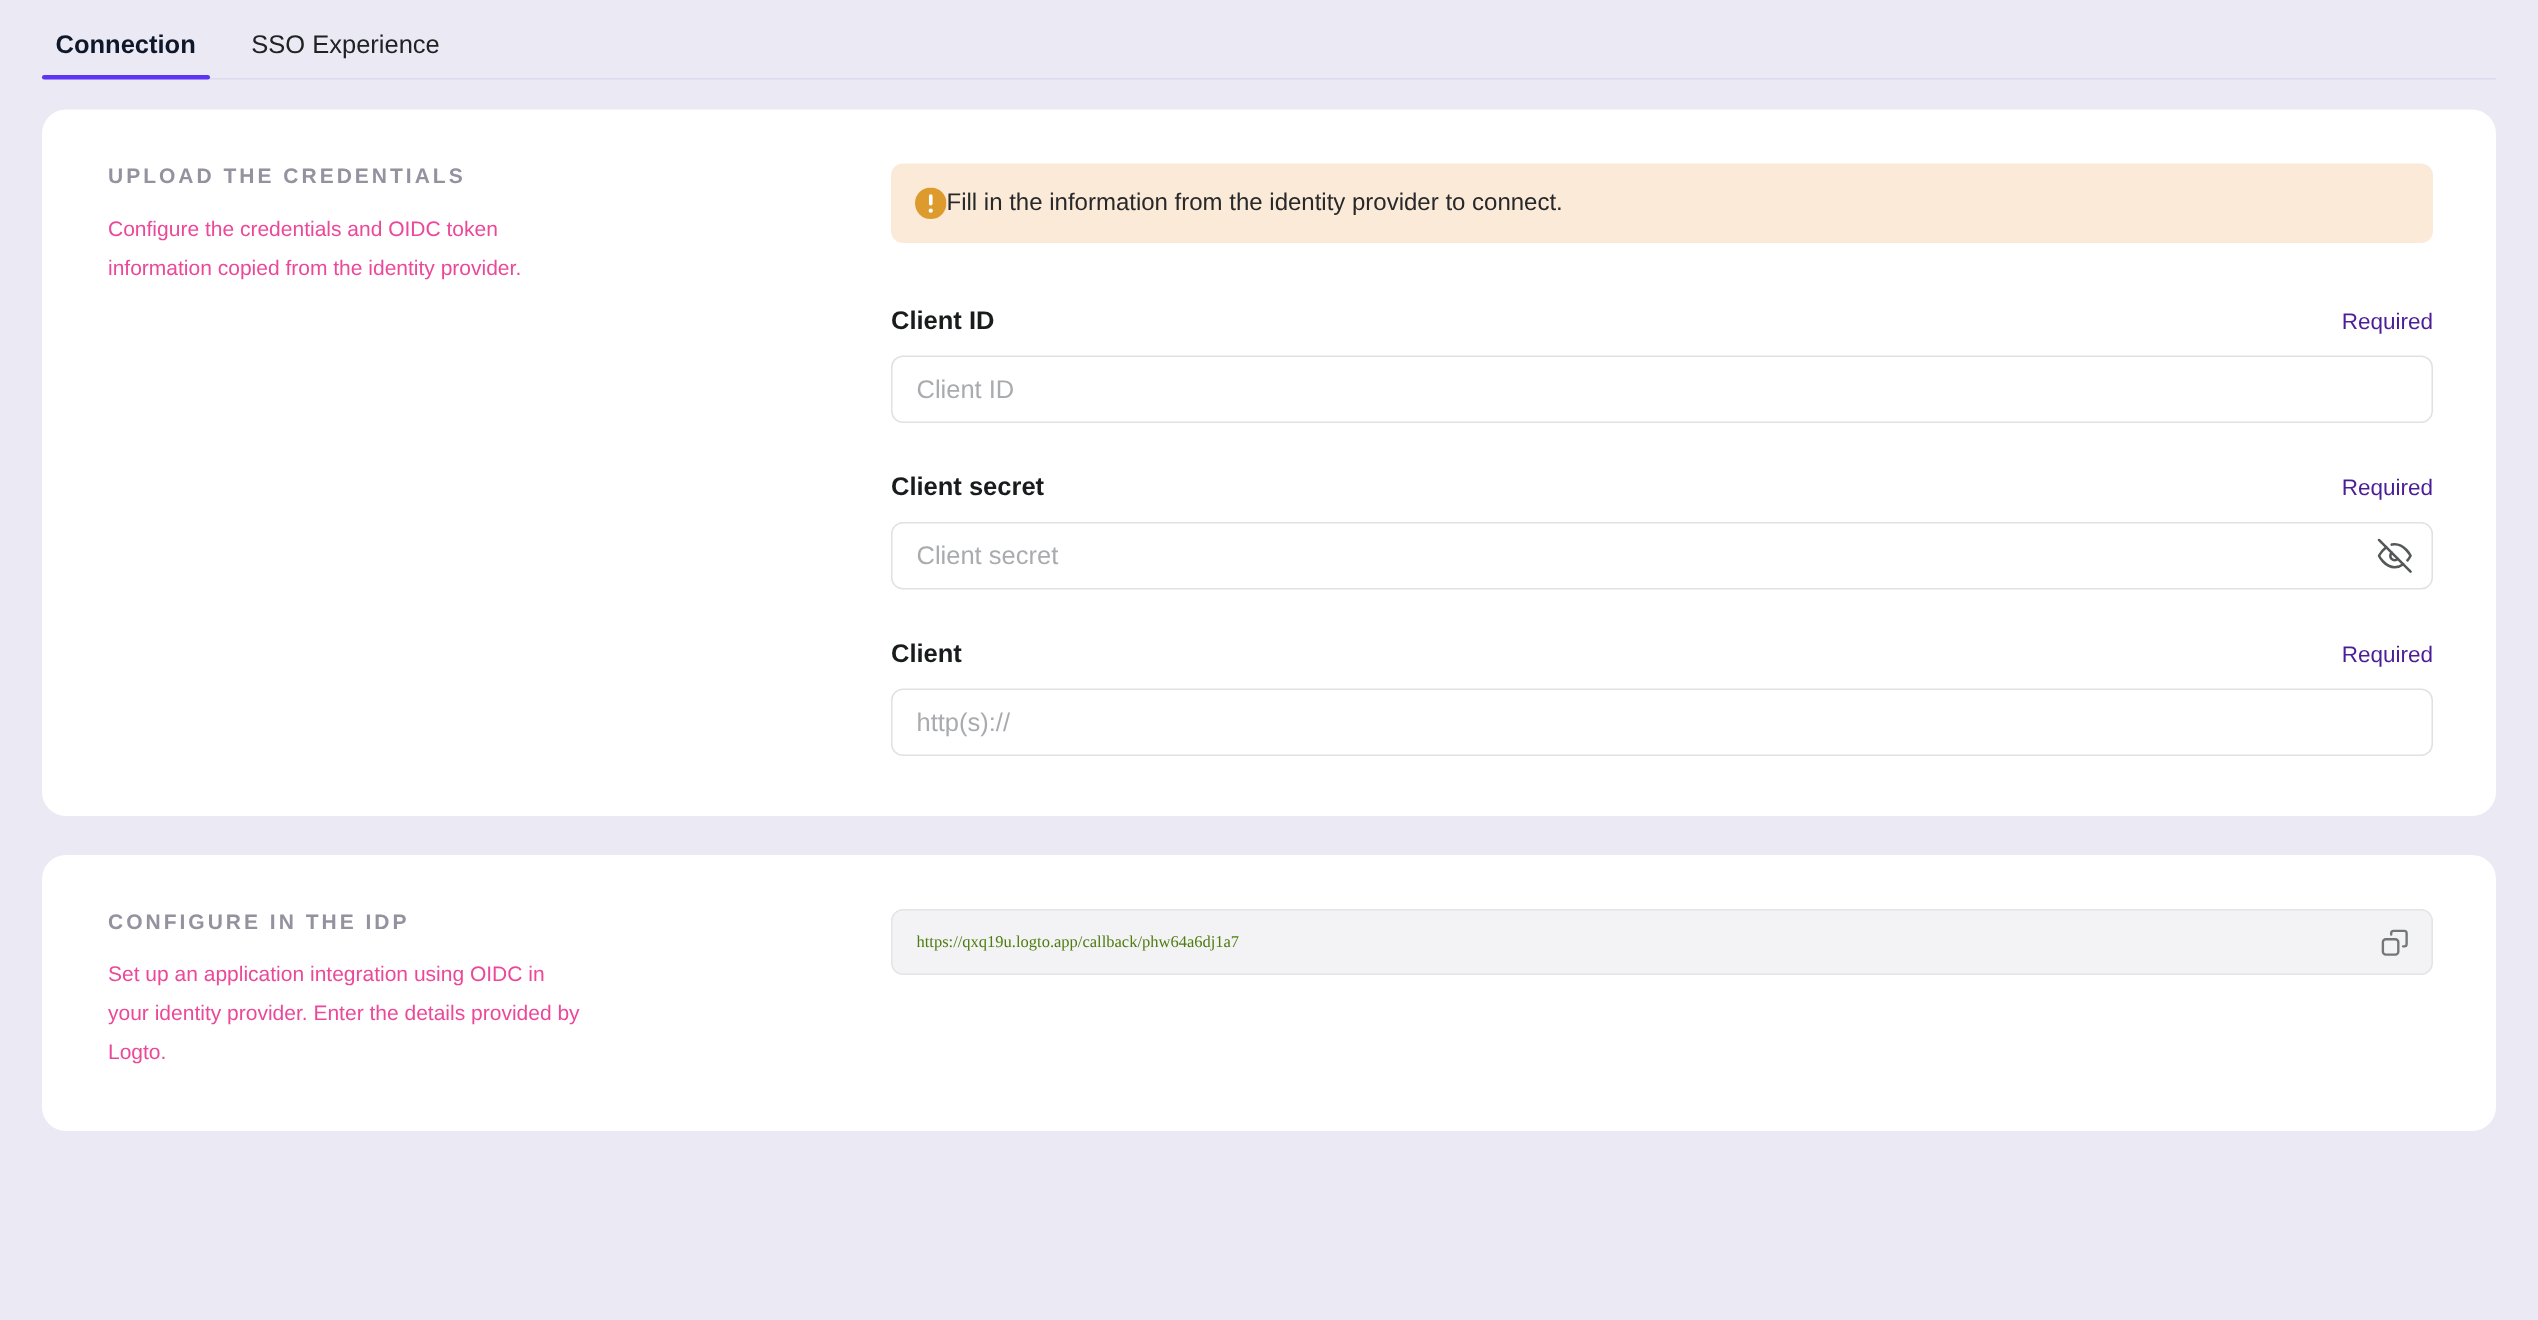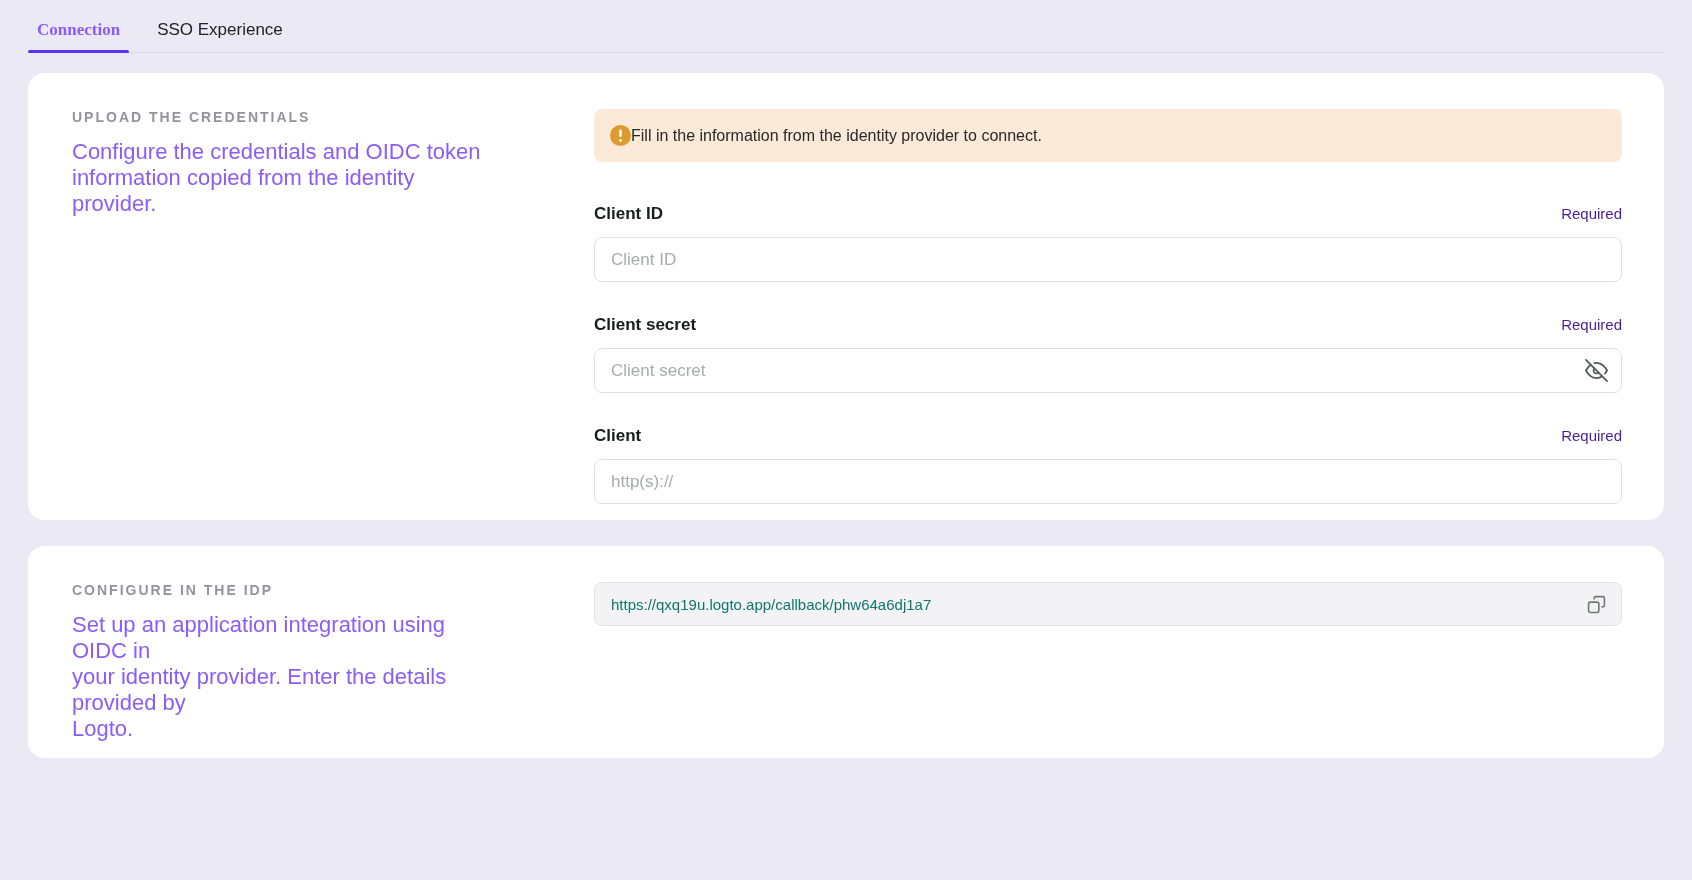--- a/index.html
+++ b/index.html
@@ -18,46 +18,46 @@
     padding-top:18px;
     border-bottom:1px solid #dcd8ee;
   }
   .tab {
     padding:2px 9px 12px;
     font-size:17px;
     position:relative;
     cursor:pointer;
     color:#202223;
   }
-  .tab.active { color:#8b5cf6; font-weight:600;font-family:Liberation Serif, serif; }
+  .tab.active { color:#0f172a; font-weight:600; }
   .tab.active::after {
     content:""; position:absolute; left:0; right:0; bottom:-1px;
     height:3px; background:#5d34f2; border-radius:3px;
   }
 
   
   .card {
     background:#ffffff;
     border-radius:16px;
-    padding:36px 42px 16px 44px;
+    padding:36px 42px 40px 44px;
     display:flex;
   }
   .card-1 { margin-top:20px; }
   .card-2 { margin-top:26px; }
   .leftcol { width:412px; flex-shrink:0; margin-right:110px; }
   .rightcol { flex:1; min-width:0; }
 
   .section-title {
     font-size:14px; font-weight:700; letter-spacing:2px;
     color:#95929f;
   }
   .section-desc {
     margin-top:14px;
-    font-size:22px; line-height:26px;
-    color:#8b5cf6;
+    font-size:14px; line-height:26px;
+    color:#ec4899;
   }
 
   
   .banner {
     display:flex; align-items:center; 
     background:#fcead8;
     border-radius:8px;
     height:53px; padding:0 16px;
     margin-bottom:42px;
   }
@@ -95,22 +95,22 @@
   .copy-field {
     display:flex; align-items:center;
     height:44px;
     background:#f3f3f5;
     border:1px solid #e3e4e7;
     border-radius:8px;
     padding:0 10px 0 16px;
   }
   .copy-text {
     flex:1;
-    font-family:Liberation Sans, sans-serif;
-    font-size:15px; color:#0f766e;
+    font-family:Liberation Serif, serif;
+    font-size:11px; color:#4d7c0f;
     white-space:nowrap; overflow:hidden;
   }
   .copy-btn {
     color:#747778; background:none; border:none; cursor:pointer;
     display:flex; align-items:center; justify-content:center;
     width:30px; height:30px; border-radius:6px;
   }
   .copy-btn svg { transform:scaleX(-1); }
 </style>
 </head>

